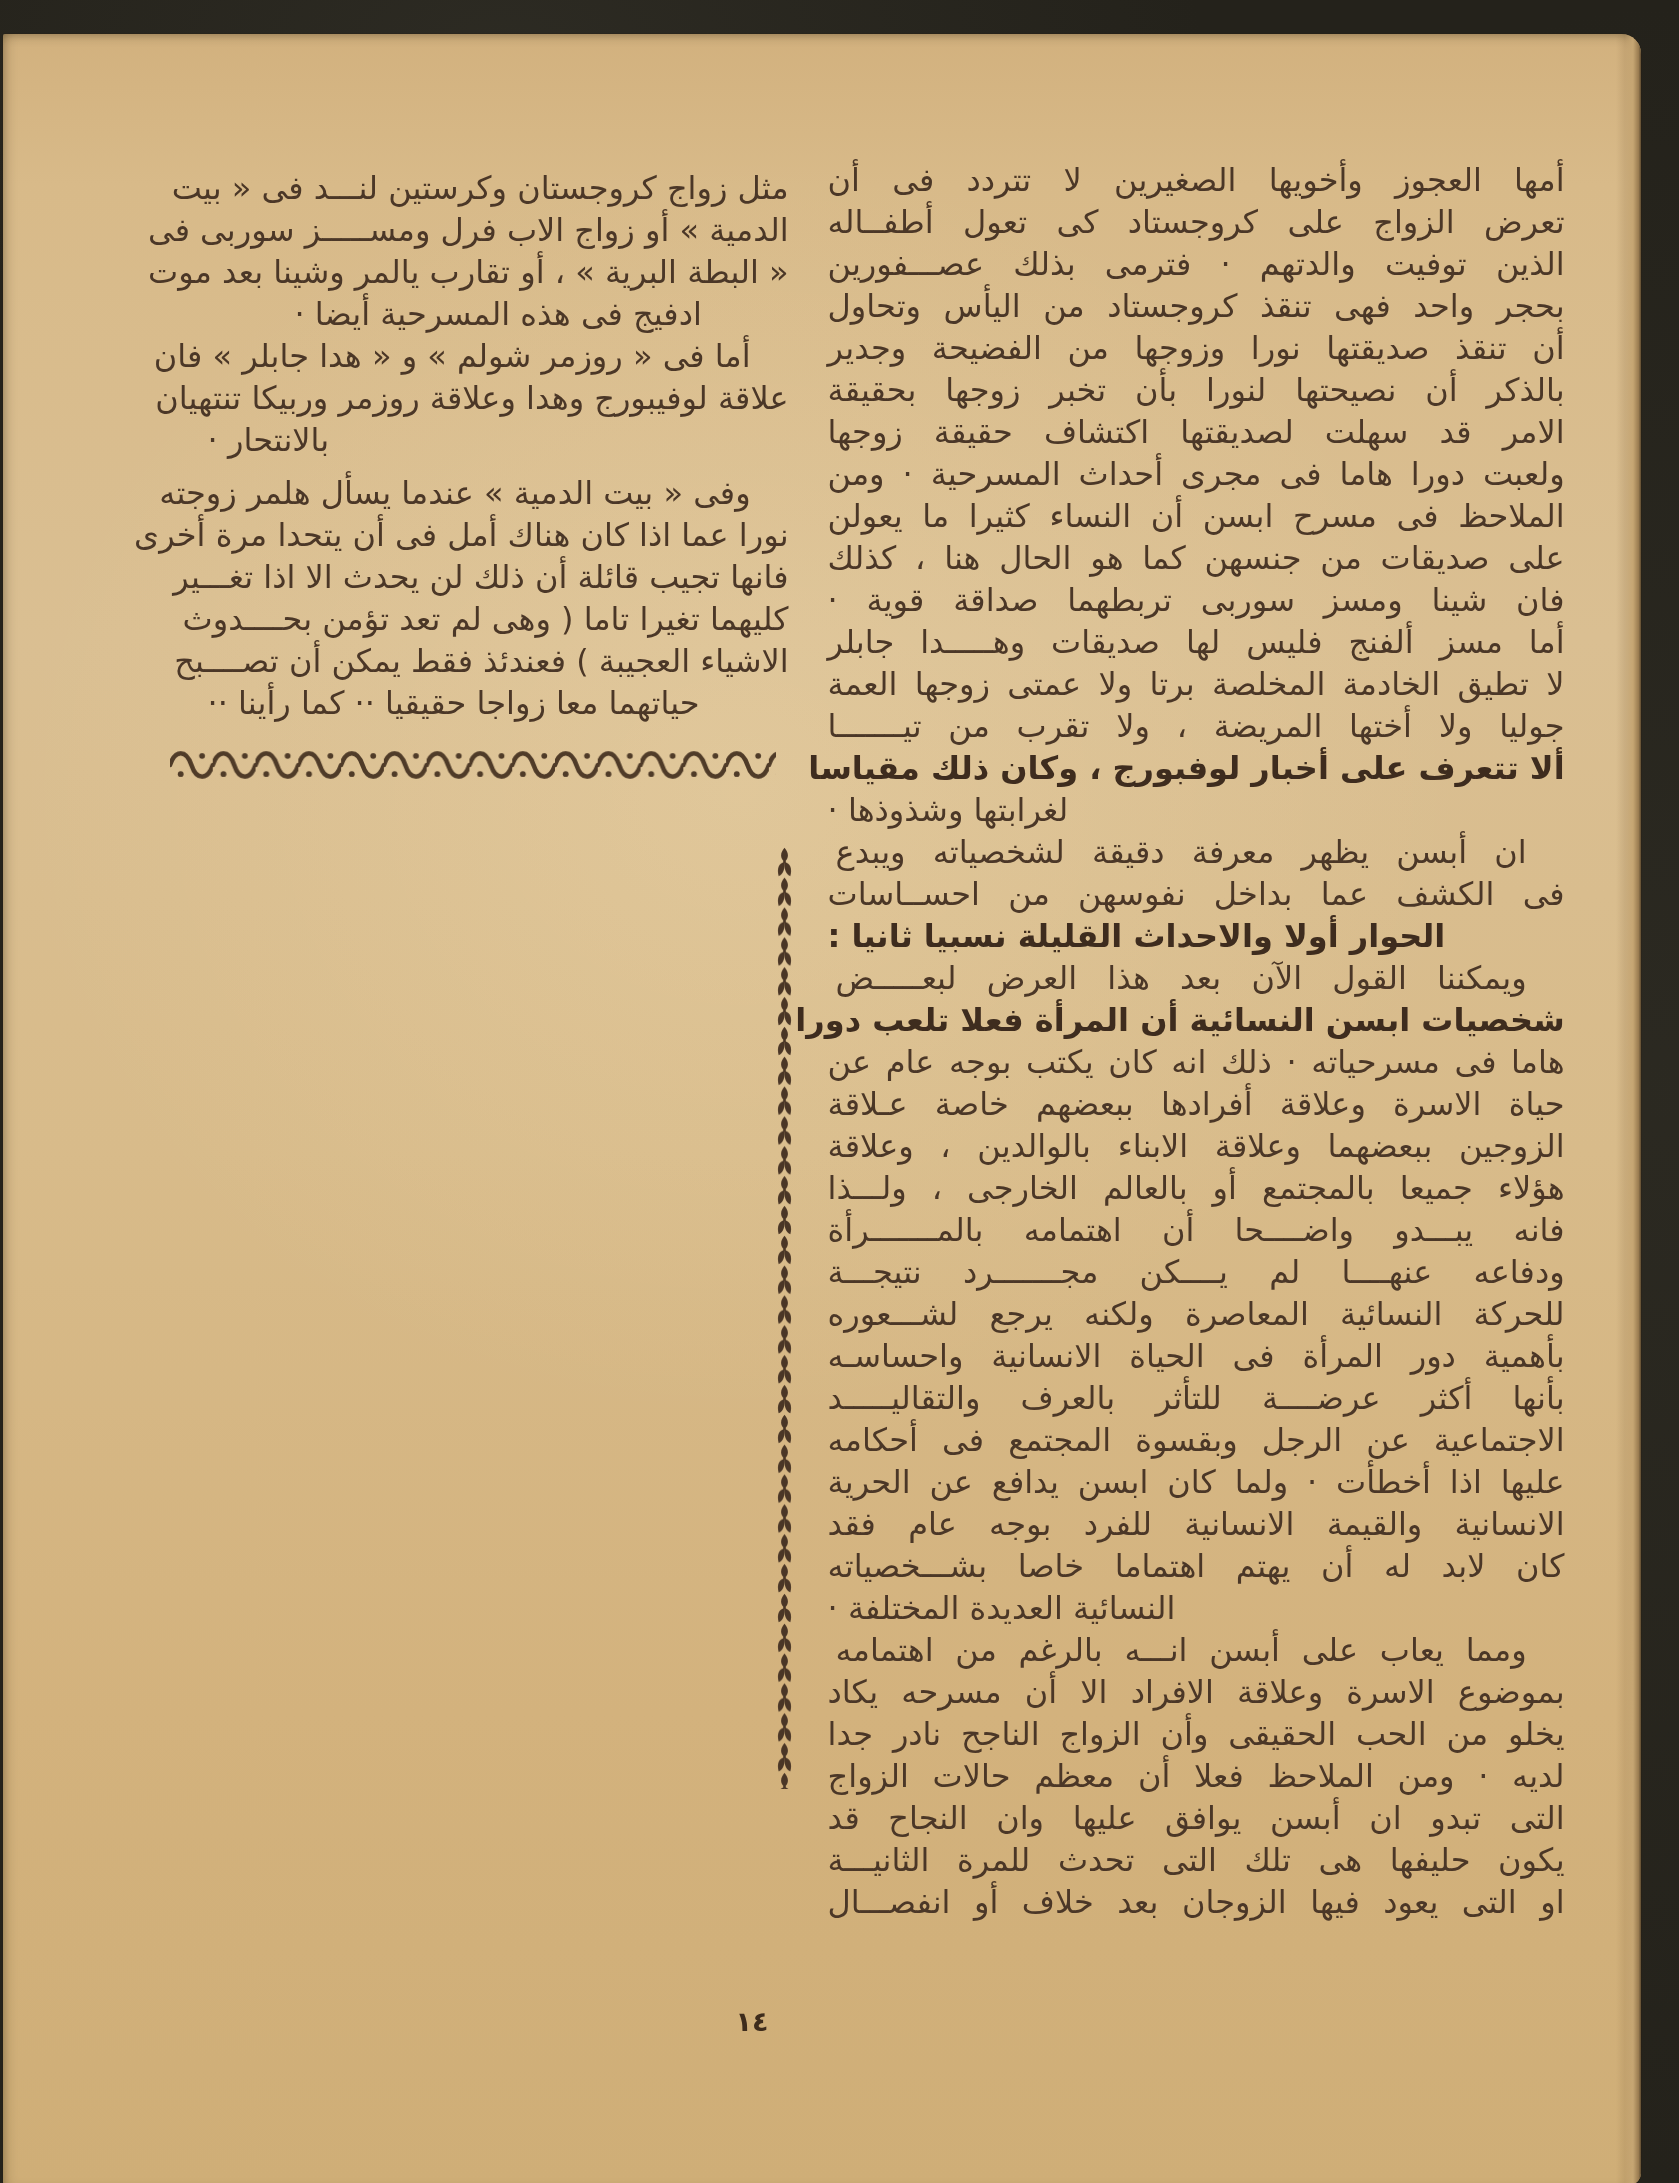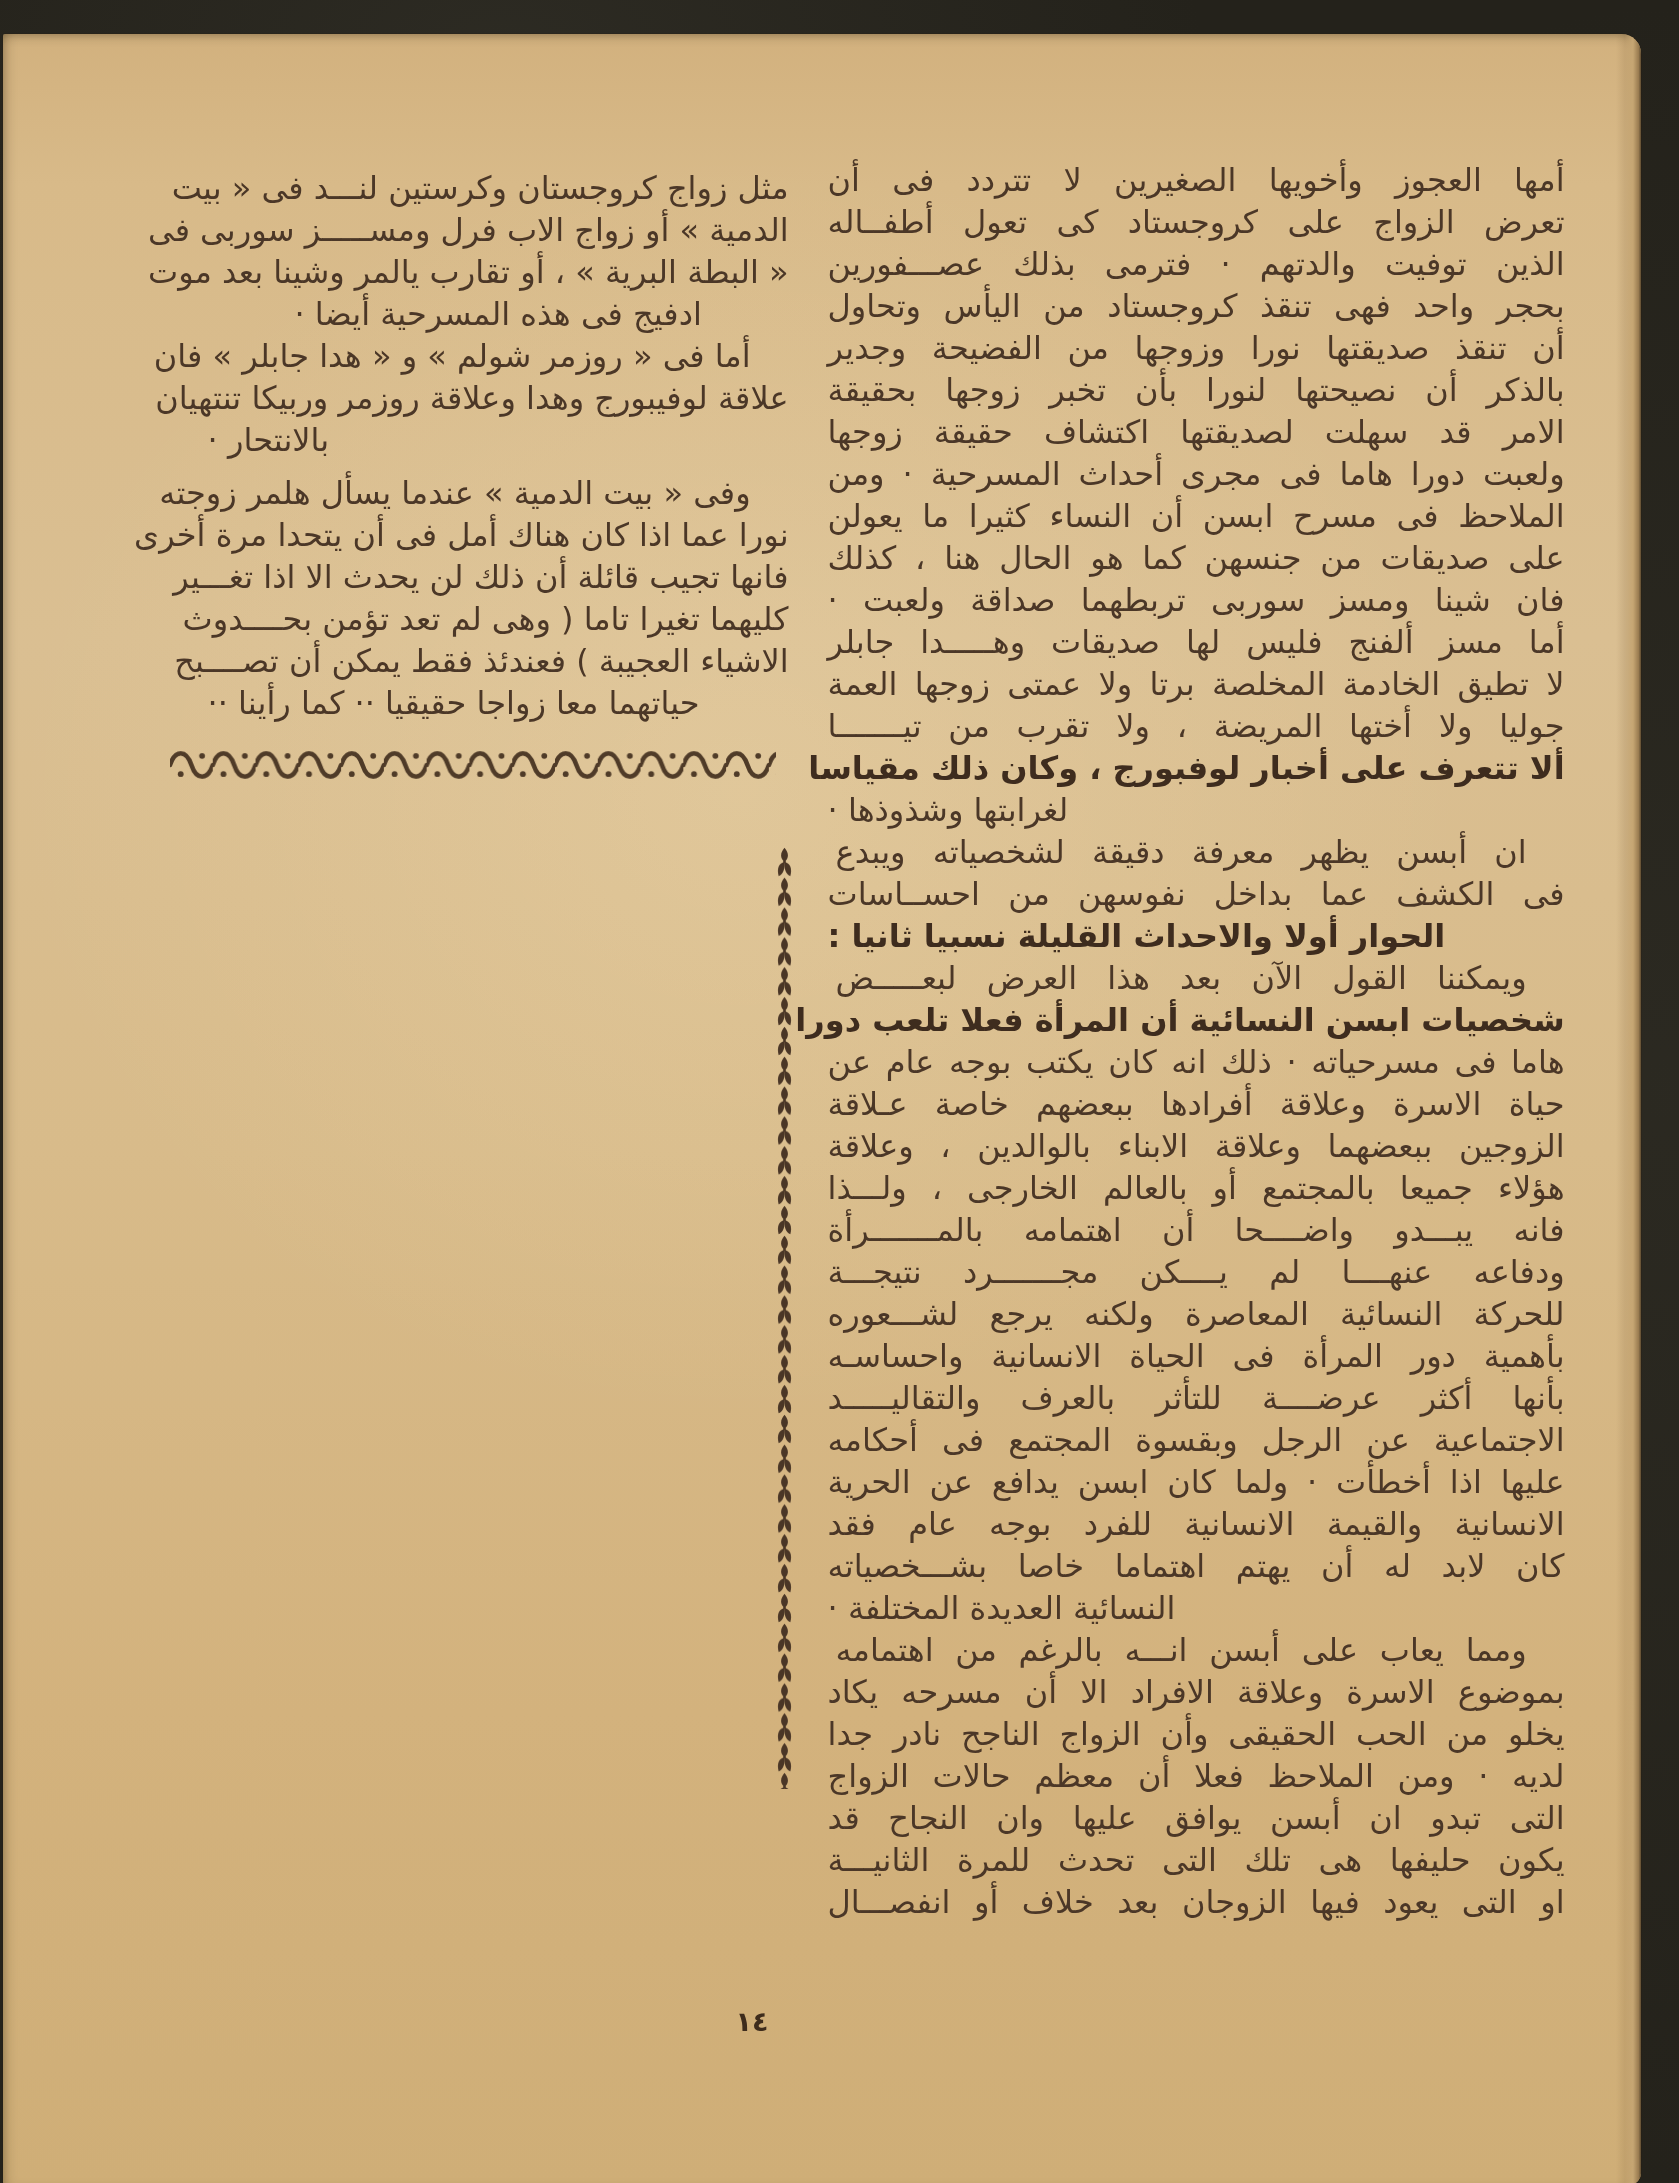--- a/index.html
+++ b/index.html
@@ -45,21 +45,21 @@
     <div class="line">أمها العجوز وأخويها الصغيرين لا تتردد فى أن</div>
         <div class="line">تعرض الزواج على كروجستاد كى تعول أطفــاله</div>
         <div class="line">الذين توفيت والدتهم · فترمى بذلك عصـــفورين</div>
         <div class="line">بحجر واحد فهى تنقذ كروجستاد من اليأس وتحاول</div>
         <div class="line">أن تنقذ صديقتها نورا وزوجها من الفضيحة وجدير</div>
         <div class="line">بالذكر أن نصيحتها لنورا بأن تخبر زوجها بحقيقة</div>
         <div class="line">الامر قد سهلت لصديقتها اكتشاف حقيقة زوجها</div>
         <div class="line">ولعبت دورا هاما فى مجرى أحداث المسرحية · ومن</div>
         <div class="line">الملاحظ فى مسرح ابسن أن النساء كثيرا ما يعولن</div>
         <div class="line">على صديقات من جنسهن كما هو الحال هنا ، كذلك</div>
-        <div class="line">فان شينا ومسز سوربى تربطهما صداقة ولعبت ·</div>
+        <div class="line">فان شينا ومسز سوربى تربطهما صداقة قوية ·</div>
         <div class="line">أما مسز ألفنج فليس لها صديقات وهـــــدا جابلر</div>
         <div class="line">لا تطيق الخادمة المخلصة برتا ولا عمتى زوجها العمة</div>
         <div class="line">جوليا ولا أختها المريضة ، ولا تقرب من تيـــــــا</div>
         <div class="line bold">ألا تتعرف على أخبار لوفبورج ، وكان ذلك مقياسا</div>
         <div class="line last">لغرابتها وشذوذها ·</div>
         <div class="line indent">ان أبسن يظهر معرفة دقيقة لشخصياته ويبدع</div>
         <div class="line">فى الكشف عما بداخل نفوسهن من احســاسات</div>
         <div class="line bold last">الحوار أولا والاحداث القليلة نسبيا ثانيا :</div>
         <div class="line indent">ويمكننا القول الآن بعد هذا العرض لبعـــــض</div>
         <div class="line bold">شخصيات ابسن النسائية أن المرأة فعلا تلعب دورا</div>

